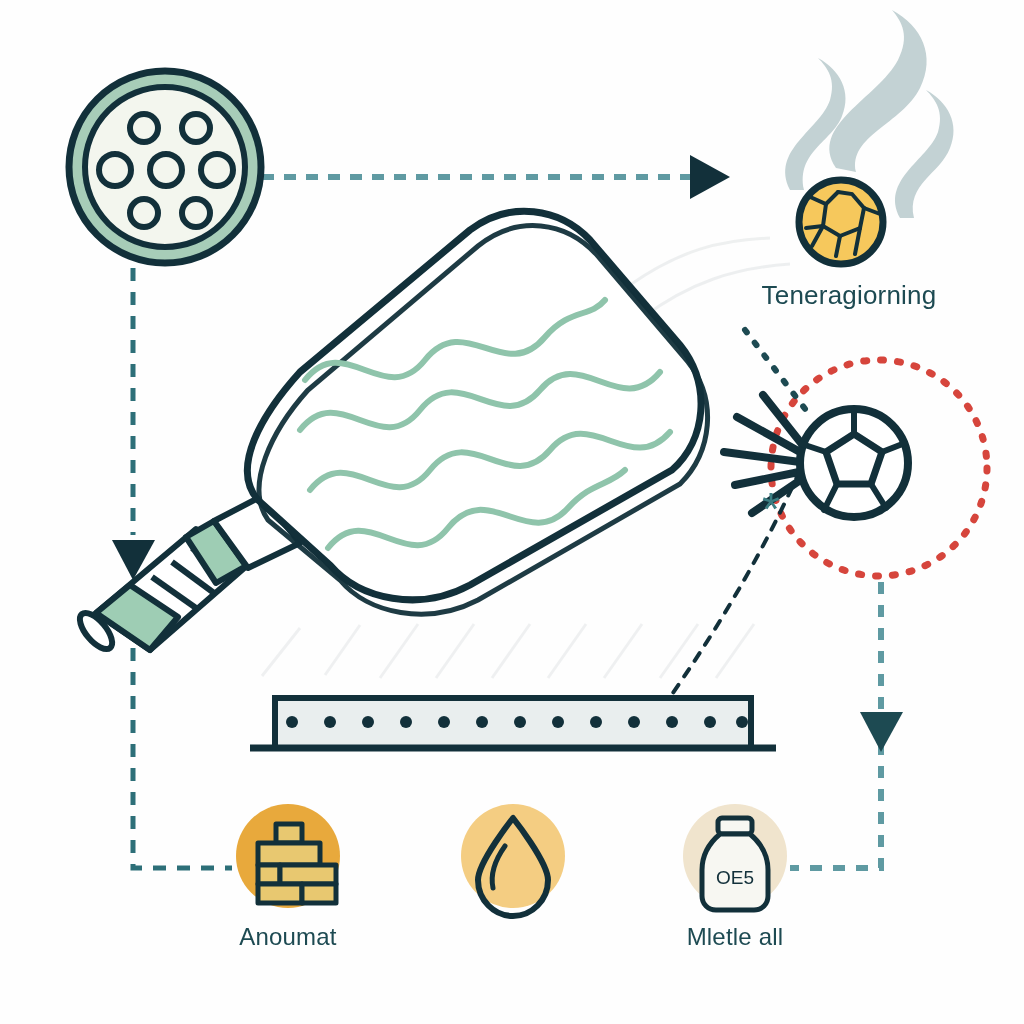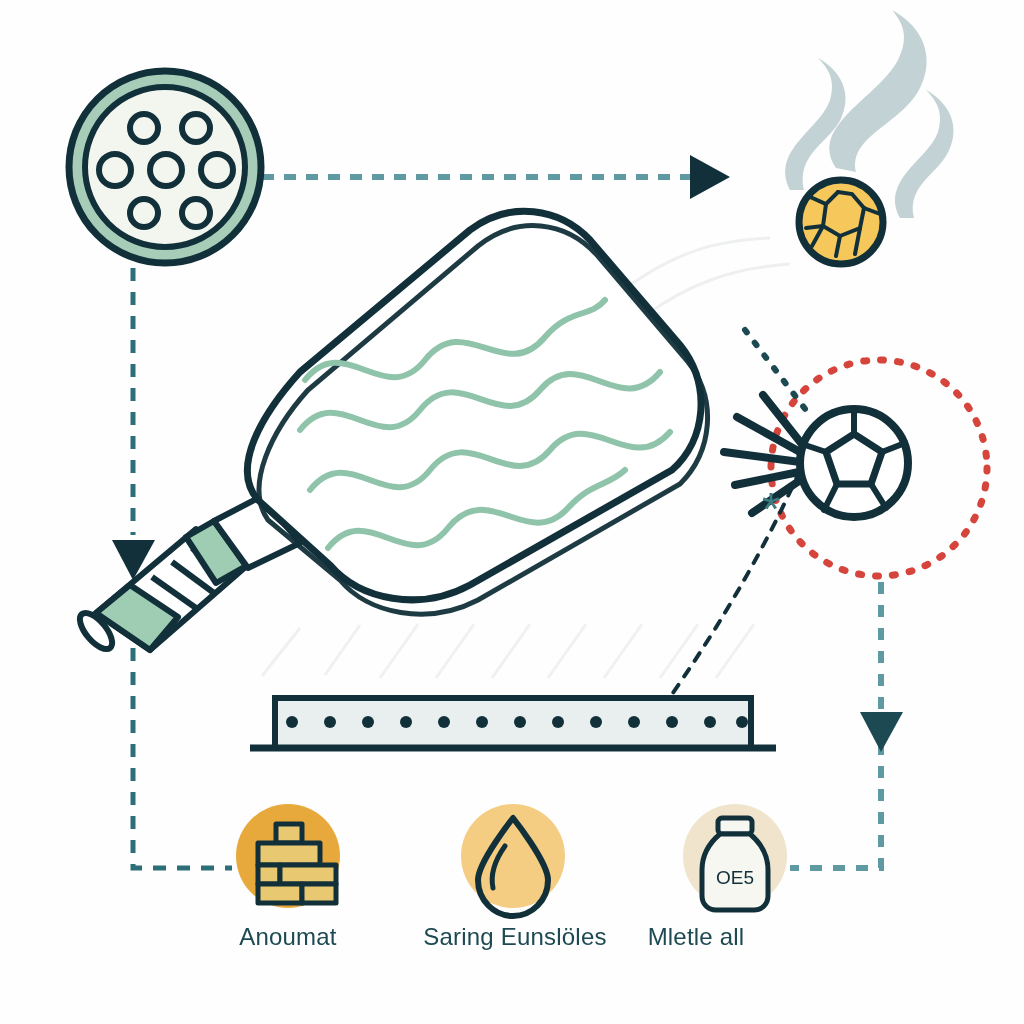--- a/index.html
+++ b/index.html
@@ -252,20 +252,20 @@
         <path d="M 720 834 C 708 844, 702 856, 702 870 L 702 896
                  C 702 904, 708 910, 716 910 L 754 910
                  C 762 910, 768 904, 768 896 L 768 870
                  C 768 856, 762 844, 750 834 Z" fill="#f7f7f2" stroke="#12303a" stroke-width="5" stroke-linejoin="round"></path>
         <text x="735" y="884" text-anchor="middle" fill="#12303a" font-size="19" font-family="'Liberation Sans', sans-serif">OE5</text>
       </g>
     </g>
 
   </svg>
 
+  <div class="label top-right-label" style="left:849px; top:280px;">Teneragiorning</div>
 
   <div class="label icon-label" style="left:288px; top:923px;">Anoumat</div>
 
-  <div class="label icon-label" style="left:515px; top:923px;">Saring Eunslöles</div>
-
-  <div class="label icon-label" style="left:696px; top:923px;">Mletle all</div>
+
+  <div class="label icon-label" style="left:735px; top:923px;">Mletle all</div>
 
 </div>
 
 </body></html>

